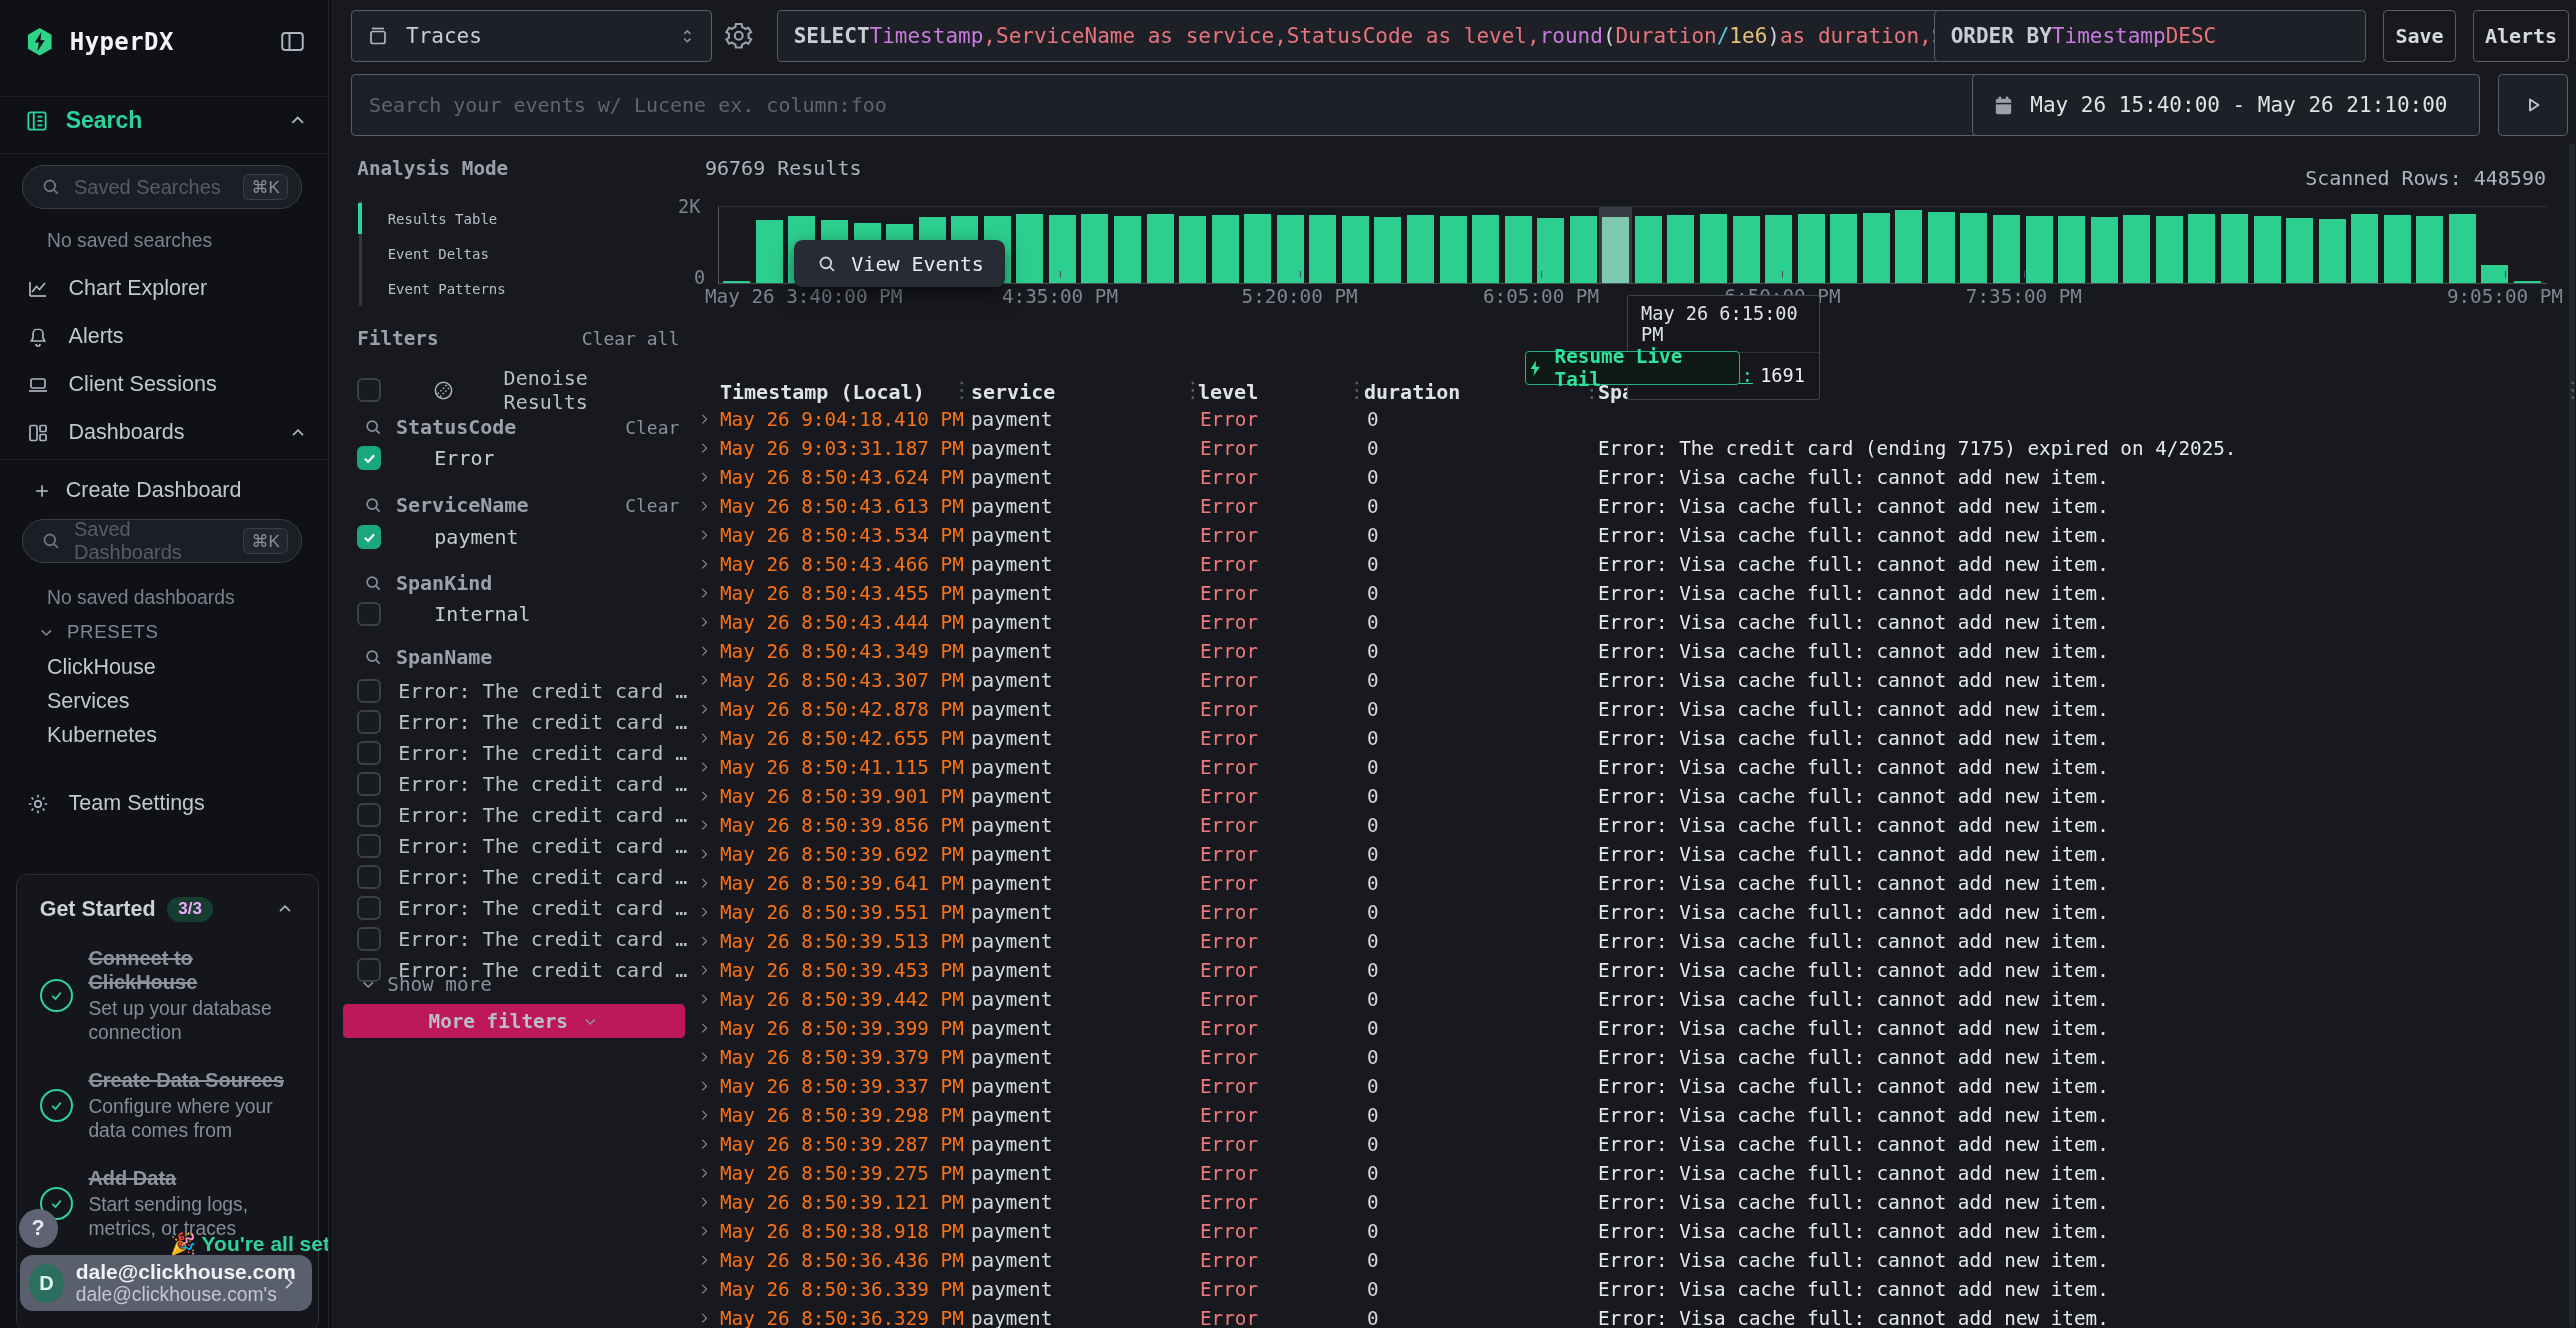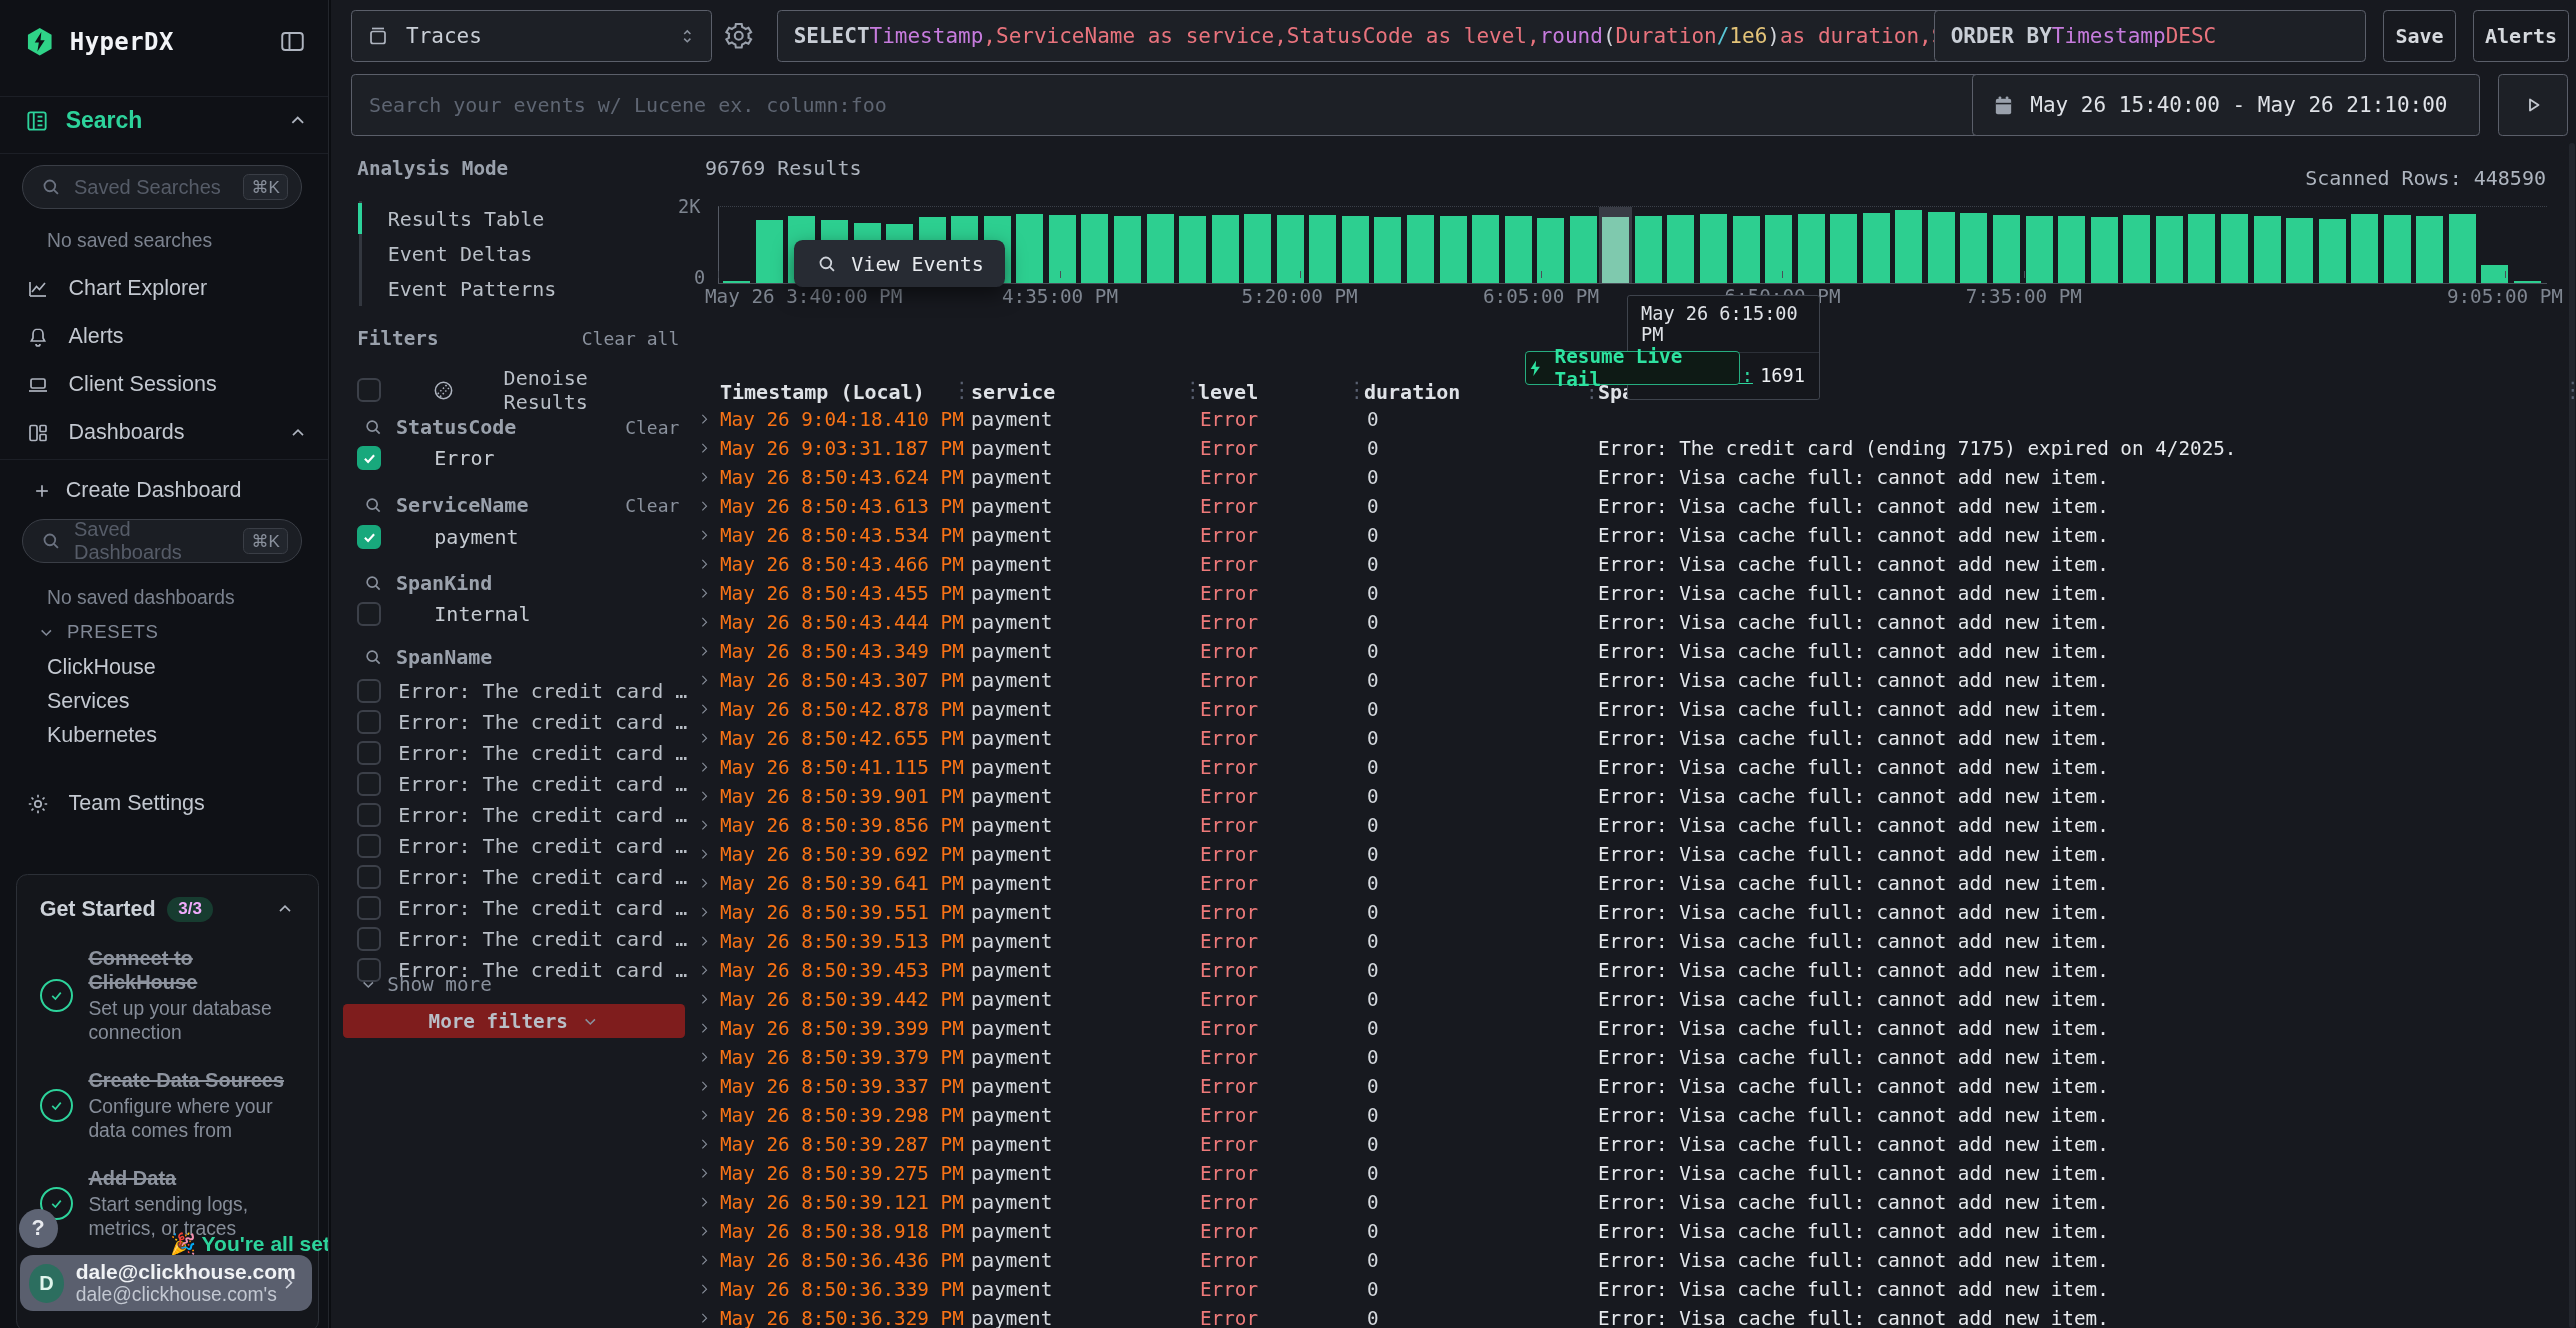--- a/index.html
+++ b/index.html
@@ -92,40 +92,40 @@
   .mode-switch .sql{color:#9aa1ab;} .mode-switch .div{color:#4a4e56;padding:0 10px;} .mode-switch .lucene{color:var(--green);}
   .date-box{left:1641px;top:74px;width:508px;height:62px;padding:0 18.6px;font-size:21px;color:#dfe2e7;}
   .date-box .ic{color:#9aa1ac;margin-right:15.7px;}
   .play-btn{left:2167px;top:74px;width:70px;height:62px;justify-content:center;color:#c3c8d0;}
   .scrollbar{position:absolute;right:1.4px;top:143px;bottom:0;width:5.7px;background:#23262d;border-radius:2.9px;}
 
   
   .fpanel{position:absolute;left:343px;top:157px;width:342px;font-family:"DejaVu Sans Mono",monospace;z-index:5;}
   .fp-title{position:absolute;left:14.3px;font-size:19.3px;font-weight:bold;color:var(--text-dim);}
   .am-tabs{position:absolute;left:15.7px;top:44px;right:0;border-left:3.6px solid #33373f;}
-  .am-tab{position:relative;height:35px;display:flex;align-items:center;padding-left:26px;font-size:20px;color:#b9bfc7;}
+  .am-tab{position:relative;height:35px;display:flex;align-items:center;padding-left:26px;font-size:14px;color:#b9bfc7;}
   .am-tab.active::before{content:'';position:absolute;left:-3.6px;top:2.1px;bottom:2.1px;width:3.6px;background:var(--green);}
   .filters-hdr{position:absolute;left:14.3px;top:170px;right:5.7px;display:flex;align-items:baseline;}
   .filters-hdr .t{font-size:19.3px;font-weight:bold;color:var(--text-dim);}
   .clear-link{margin-left:auto;font-size:18px;color:#8a919d;}
   .frow{position:absolute;left:14.3px;right:5.7px;display:flex;align-items:center;gap:36px;}
   .cbx{flex:0 0 24px;height:24px;border-radius:5.7px;background:#181b20;border:2.1px solid #3c4049;}
   .cbx.on{background:var(--green-check);border-color:var(--green-check);display:flex;align-items:center;justify-content:center;color:#fff;}
   .frow .lbl{margin-left:17px;font-size:20px;color:#c6cbd2;white-space:nowrap;overflow:hidden;}
   .denoise-ic{margin-left:14.3px;color:#aeb4bf;}
   .denoise-lbl{margin-left:13px;font-size:20px;color:#b9bfc7;}
   .grp-hdr{position:absolute;left:20px;right:5.7px;display:flex;align-items:center;}
   .grp-hdr .ic{color:#8a919d;margin-right:13px;}
   .grp-hdr .nm{font-size:20px;font-weight:bold;color:var(--text-dim);}
   .sn-list{position:absolute;left:14.3px;top:518px;right:5.7px;}
   .sn-item{height:31px;display:flex;align-items:center;}
   .sn-item .lbl{margin-left:17px;font-size:20px;color:#b9bfc7;white-space:nowrap;}
   .show-more{position:absolute;left:15.7px;top:816px;display:flex;align-items:center;color:#8a919d;font-size:19.3px;}
   .show-more .chev{margin-right:10px;}
-  .more-filters{position:absolute;left:0;top:847px;right:0;height:34px;background:#7f1d1d;border-radius:4.3px;display:flex;align-items:center;justify-content:center;font-size:19.3px;font-weight:bold;color:#b9bfc7;}
+  .more-filters{position:absolute;left:0;top:847px;right:0;height:34px;background:#be185d;border-radius:4.3px;display:flex;align-items:center;justify-content:center;font-size:19.3px;font-weight:bold;color:#b9bfc7;}
   .more-filters .chev{margin-left:13px;color:#8a919d;}
 
   
   .res-count{position:absolute;left:374px;top:156px;font-size:20px;color:#aeb5bf;font-family:"DejaVu Sans Mono",monospace;}
   .res-scanned{position:absolute;right:30px;top:166px;font-size:20px;color:#aeb5bf;font-family:"DejaVu Sans Mono",monospace;}
   .chart{position:absolute;left:387px;top:193px;right:29px;height:91px;border-bottom:1.4px solid #4a4f58;font-family:"DejaVu Sans Mono",monospace;}
   .chart-bars{position:absolute;left:0;right:0;top:13px;bottom:0;border-top:1.4px dotted #3b4049;border-left:1.4px solid #555a64;}
   .bar{position:absolute;bottom:0;width:27px;background:var(--bar-green);}
   .bar-hover{background:#7fc9ae;}
   .hover-band{position:absolute;top:0;bottom:0;width:33px;background:rgba(130,138,150,.32);}

